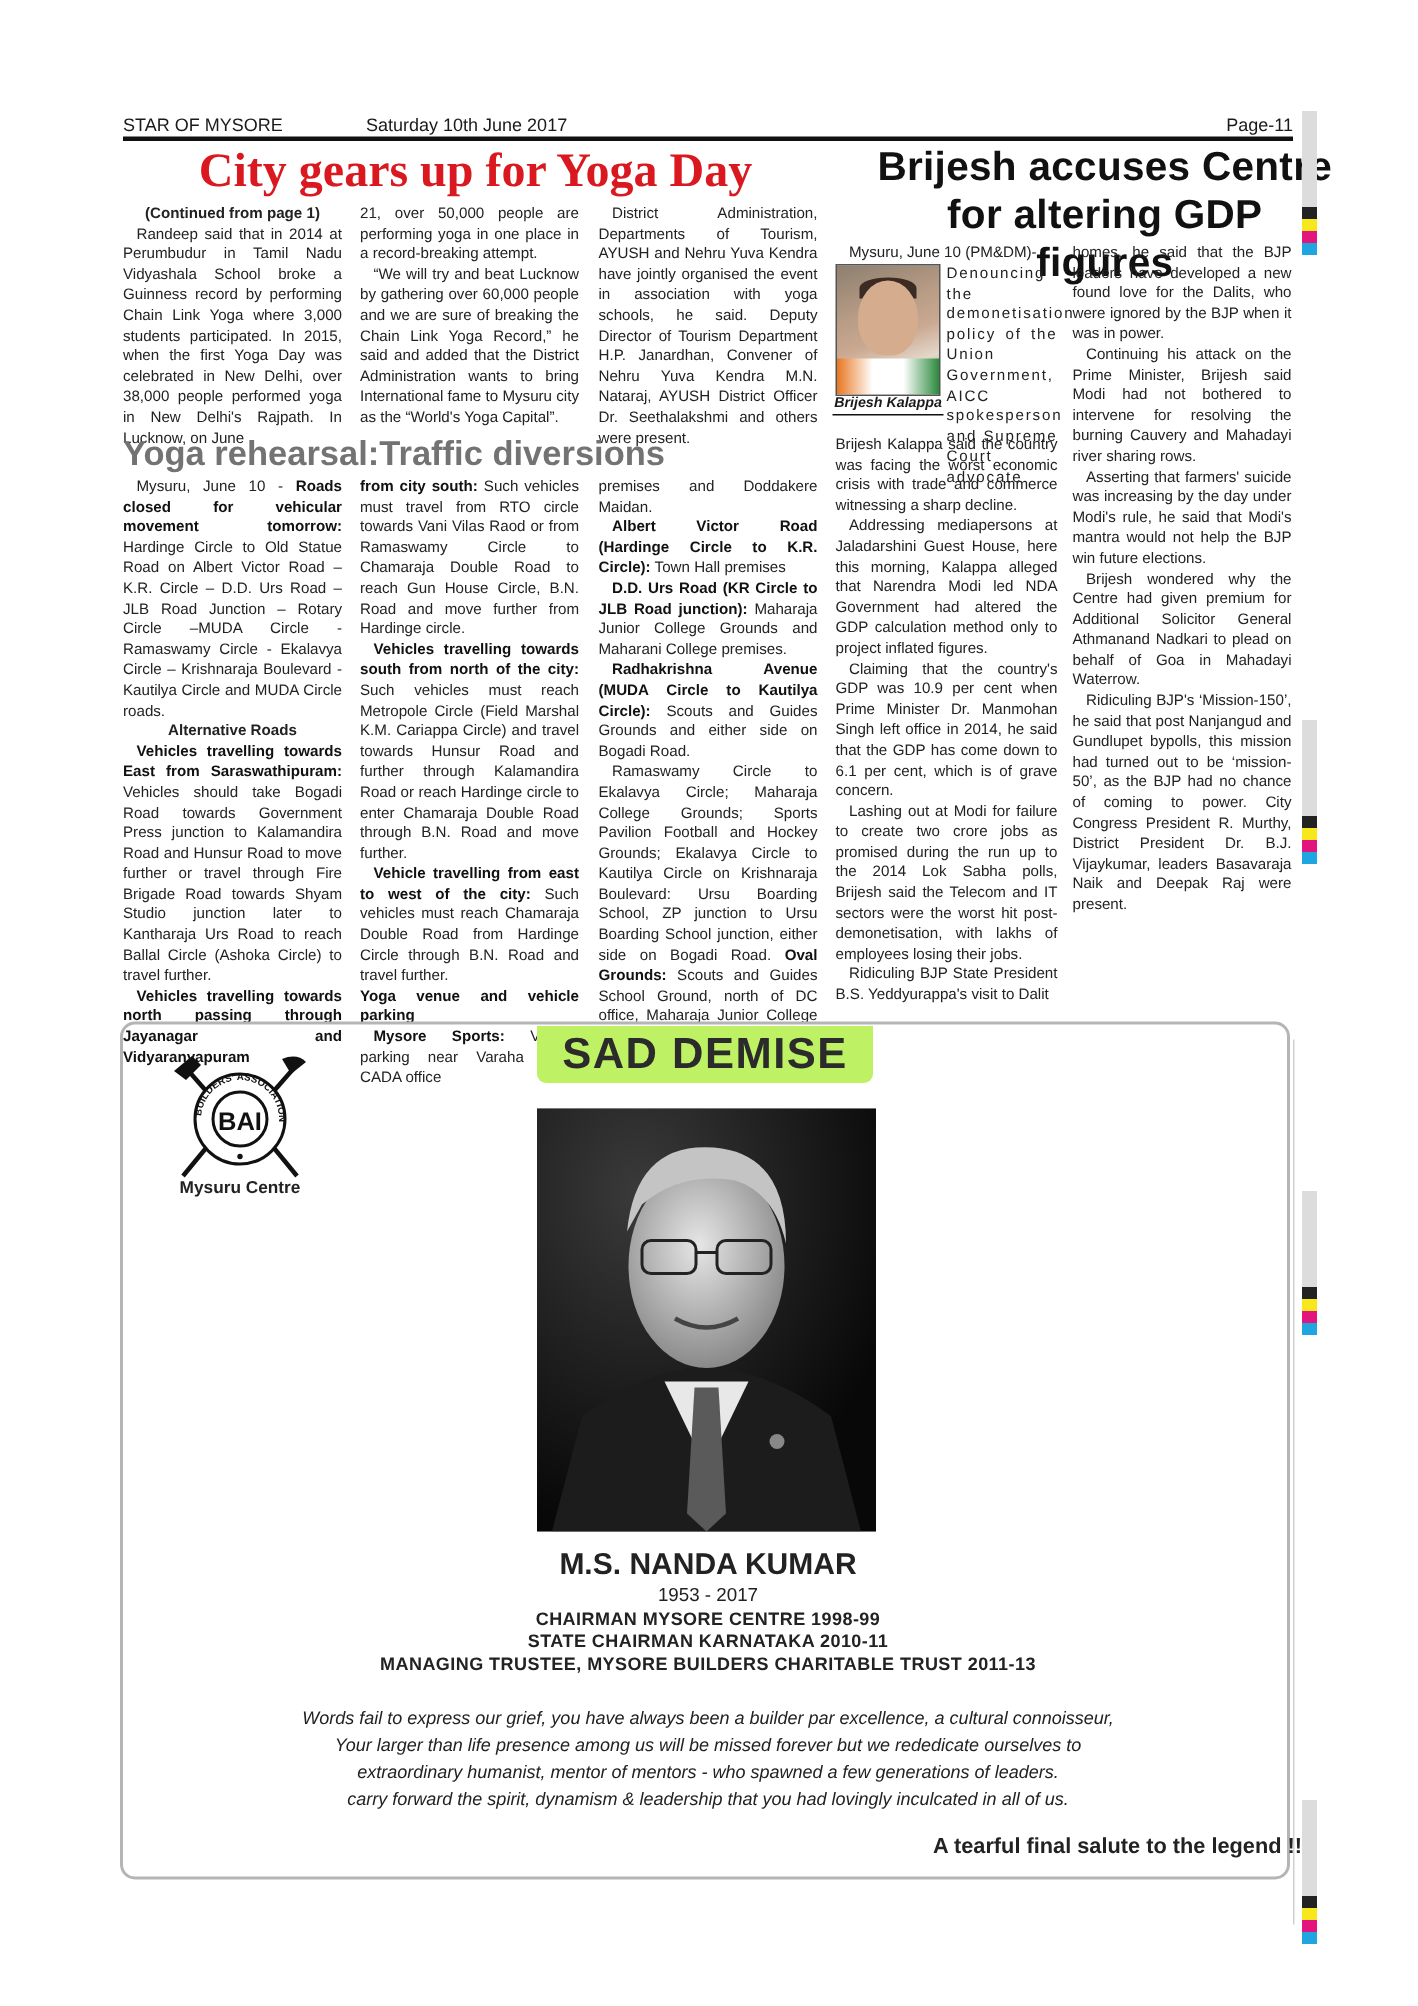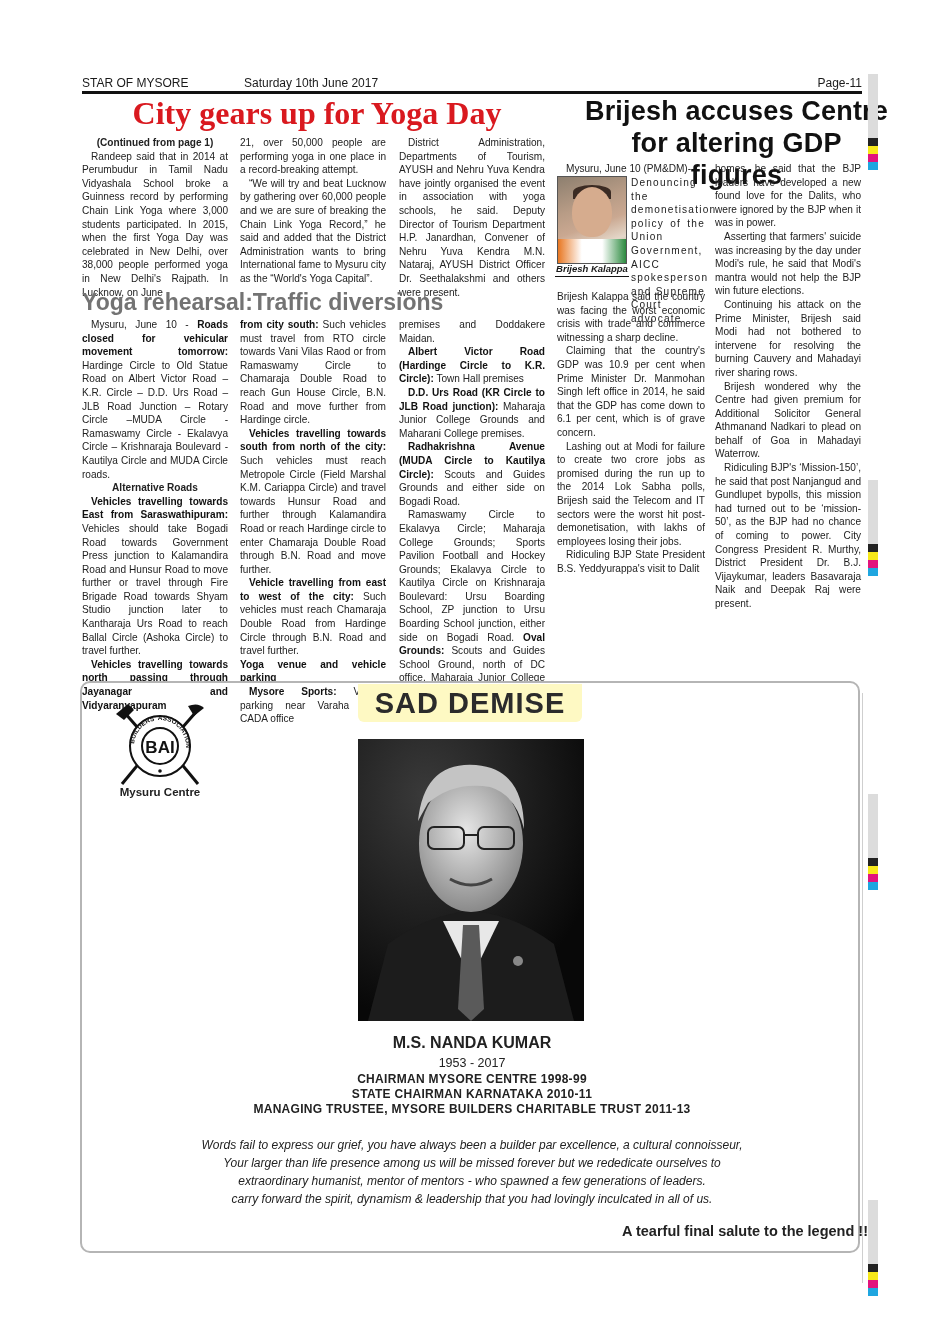--- a/index.html
+++ b/index.html
@@ -17,25 +17,25 @@
   .col p.noindent { text-indent:0; }
   .col .center { text-align:center; text-indent:0; font-weight:bold; }
   .col b { color:#111; }
   .h-traffic { left:82px; top:288px; width:470px; text-align:left; font-weight:bold; font-size:23px; line-height:28px; color:#737373; white-space:nowrap; }
   .photo-brijesh { left:557px; top:176px; width:68px; height:86px; background:linear-gradient(160deg,#8d7f6f 0%,#b89c86 35%,#caa891 55%,#e4d7c9 75%,#7c8e6a 100%); border:1px solid #555; overflow:hidden; }
   .photo-brijesh .face { position:absolute; left:14px; top:10px; width:40px; height:50px; border-radius:50% 50% 45% 45%; background:#d6ac8e; }
   .photo-brijesh .hair { position:absolute; left:15px; top:8px; width:38px; height:14px; border-radius:50% 50% 0 0; background:#3b2b23; }
   .photo-brijesh .scarf { position:absolute; left:0; bottom:0; width:68px; height:24px; background:linear-gradient(90deg,#e87722 0%,#fff 35%,#fff 65%,#2b8a3e 100%); }
   .caption-brijesh { left:555px; top:263px; width:74px; height:13px; font-size:9.5px; font-weight:bold; font-style:italic; text-align:center; border-bottom:1px solid #111; }
   .ad-box { left:80px; top:681px; width:780px; height:572px; border:2px solid #b5b5b5; border-radius:10px; box-sizing:border-box; }
-  .sad-banner { left:358px; top:684px; width:224px; height:38px; background:#fef9c3; border-radius:0 0 6px 6px; text-align:center; font-weight:bold; font-size:29px; line-height:38px; color:#2b2b2b; letter-spacing:1px; }
+  .sad-banner { left:358px; top:684px; width:224px; height:38px; background:#bef264; border-radius:0 0 6px 6px; text-align:center; font-weight:bold; font-size:29px; line-height:38px; color:#2b2b2b; letter-spacing:1px; }
   .bai-logo { left:112px; top:700px; width:96px; height:88px; }
   .bai-caption { left:100px; top:786px; width:120px; text-align:center; font-size:11.5px; font-weight:bold; color:#222; }
   .portrait { left:358px; top:739px; width:226px; height:282px; background:#0d0d0d; overflow:hidden; }
-  .headline-name { left:82px; top:1031px; width:780px; text-align:center; font-weight:bold; font-size:16px; line-height:24px; color:#222; }
+  .headline-name { left:82px; top:1031px; width:780px; text-align:center; font-weight:bold; font-size:20px; line-height:24px; color:#222; }
   .years { left:82px; top:1056px; width:780px; text-align:center; font-size:12.5px; line-height:15px; color:#222; }
   .titles { left:82px; top:1072px; width:780px; text-align:center; font-weight:bold; font-size:12px; line-height:15px; color:#222; letter-spacing:0.3px; }
   .tribute { left:82px; top:1136px; width:780px; text-align:center; font-style:italic; font-size:12px; line-height:18px; color:#222; }
   .salute { left:88px; top:1222px; width:780px; text-align:right; font-weight:bold; font-size:14.5px; line-height:18px; color:#222; }
   .regmark { position:absolute; left:868px; width:10px; }
   .regmark .gray { height:64px; background:#dcdcdc; }
   .regmark .k { height:8px; background:#222; }
   .regmark .y { height:8px; background:#f7e81b; }
   .regmark .m { height:8px; background:#e2147d; }
   .regmark .c { height:8px; background:#1fa6e0; }
@@ -100,28 +100,29 @@
   <div class="hair"></div>
   <div class="face"></div>
   <div class="scarf"></div>
 </div>
 <div class="abs caption-brijesh">Brijesh Kalappa</div>
 <div class="abs col" style="left:631px;top:176px;width:74px;letter-spacing:1.2px;">
   <p class="noindent">Denouncing the demonetisation policy of the Union Government, AICC spokesperson and Supreme Court advocate</p>
 </div>
 <div class="abs col" style="left:557px;top:290px;width:148px;">
   <p class="noindent">Brijesh Kalappa said the country was facing the worst economic crisis with trade and commerce witnessing a sharp decline.</p>
+  <p>Addressing mediapersons at Jaladarshini Guest House, here this morning, Kalappa alleged that Narendra Modi led NDA Government had altered the GDP calculation method only to project inflated figures.</p>
   <p>Claiming that the country's GDP was 10.9 per cent when Prime Minister Dr. Manmohan Singh left office in 2014, he said that the GDP has come down to 6.1 per cent, which is of grave concern.</p>
   <p>Lashing out at Modi for failure to create two crore jobs as promised during the run up to the 2014 Lok Sabha polls, Brijesh said the Telecom and IT sectors were the worst hit post-demonetisation, with lakhs of employees losing their jobs.</p>
   <p>Ridiculing BJP State President B.S. Yeddyurappa's visit to Dalit</p>
 </div>
 <div class="abs col" style="left:715px;top:162px;width:146px;">
   <p class="noindent">homes, he said that the BJP leaders have developed a new found love for the Dalits, who were ignored by the BJP when it was in power.</p>
+  <p>Continuing his attack on the Prime Minister, Brijesh said Modi had not bothered to intervene for resolving the burning Cauvery and Mahadayi river sharing rows.</p>
   <p>Asserting that farmers' suicide was increasing by the day under Modi's rule, he said that Modi's mantra would not help the BJP win future elections.</p>
-  <p>Continuing his attack on the Prime Minister, Brijesh said Modi had not bothered to intervene for resolving the burning Cauvery and Mahadayi river sharing rows.</p>
   <p>Brijesh wondered why the Centre had given premium for Additional Solicitor General Athmanand Nadkari to plead on behalf of Goa in Mahadayi Waterrow.</p>
   <p>Ridiculing BJP's ‘Mission-150’, he said that post Nanjangud and Gundlupet bypolls, this mission had turned out to be ‘mission-50’, as the BJP had no chance of coming to power. City Congress President R. Murthy, District President Dr. B.J. Vijaykumar, leaders Basavaraja Naik and Deepak Raj were present.</p>
 </div>
 
 <div class="abs ad-box"></div>
 <div class="abs sad-banner">SAD DEMISE</div>
 
 <div class="abs bai-logo">
   <svg width="96" height="88" viewBox="0 0 96 88">
     <line x1="10" y1="84" x2="38" y2="50" stroke="#111" stroke-width="3"></line>

